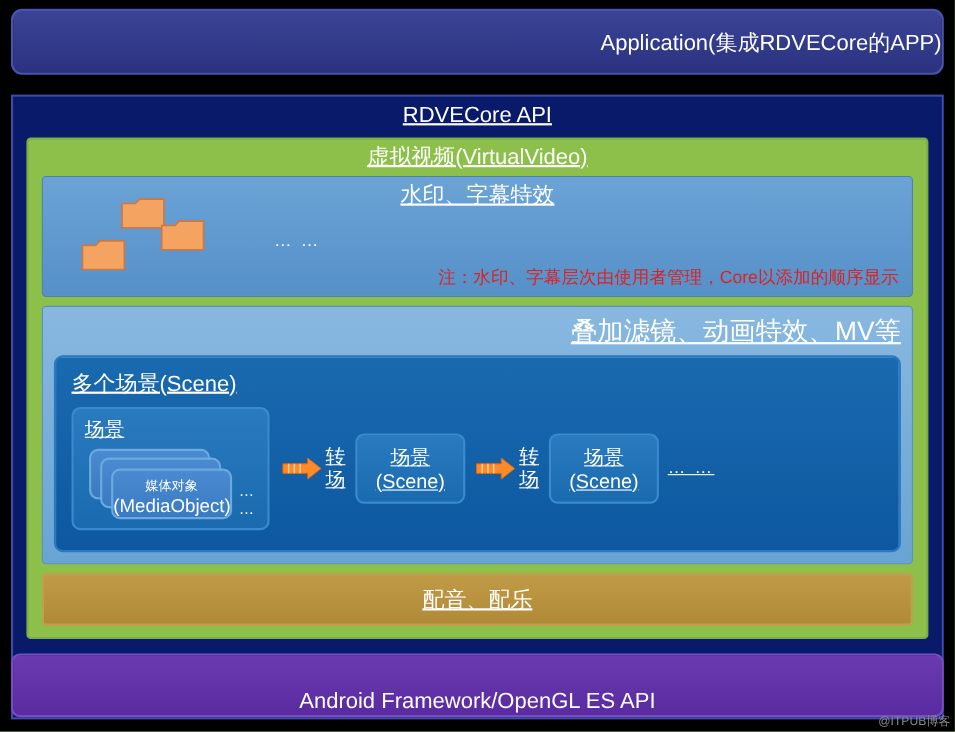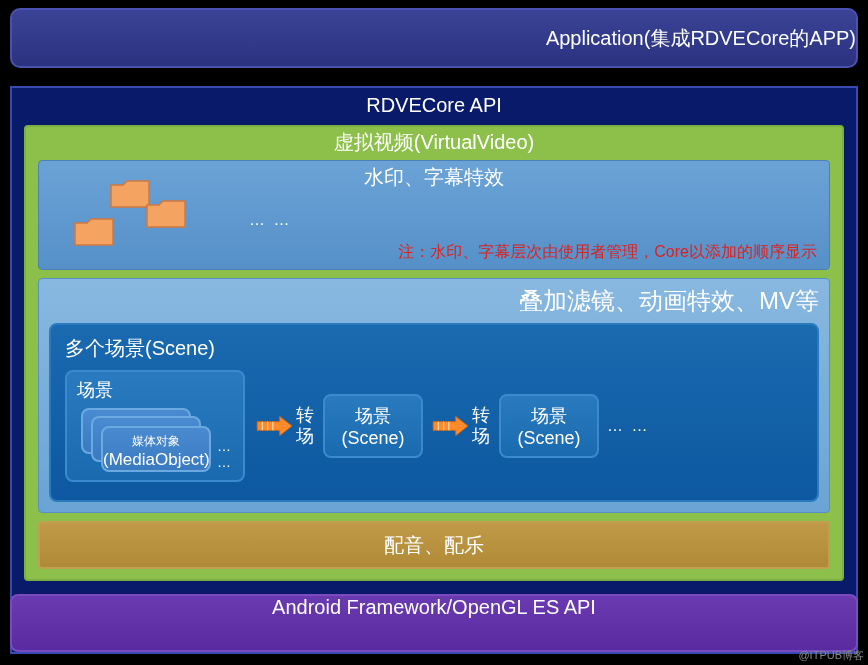--- a/index.html
+++ b/index.html
@@ -11,20 +11,21 @@
   border: 2px solid #4a52b0; border-radius: 10px;
   display: flex; align-items: center; justify-content: flex-end;
   color: #fff; font-size: 20px;
 }
 
 .layer-api {
   position: absolute; left: 10px; top: 86px; width: 848px; height: 568px;
   background: linear-gradient(to bottom, #0a1a6a, #0a1a6a);
   border: 2px solid #3a4ab0; border-radius: 0px;
   color: #fff;
+  text-decoration: underline;
 }
 .api-title { text-align: center; font-size: 20px; padding: 6px 0 4px; font-weight: 500; }
 
 .virtual-video {
   margin: 4px 12px; background: #8dc04a; border: 2px solid #7ab040; border-radius: 4px;
   padding-bottom: 10px;
 }
 .vv-title { text-align: center; color: #fff; font-size: 20px; padding: 2px 0 4px; }
 
 .watermark-box {
@@ -95,21 +96,21 @@
   background: linear-gradient(to bottom, #c09a46, #b08a36);
   border: 2px solid #c0a050; border-radius: 4px;
   display: flex; align-items: center; justify-content: center;
   color: #fff; font-size: 20px;
 }
 
 .layer-platform {
   position: absolute; left: 10px; top: 594px; width: 848px; height: 58px;
   background: linear-gradient(to bottom, #6a3ab0, #5a2aa0);
   border: 2px solid #7a4ac0; border-radius: 8px;
-  display: flex; align-items: flex-start; justify-content: center;
+  display: flex; align-items: flex-end; justify-content: center;
   color: #fff; font-size: 20px;
 }
 
 .watermark-tag {
   position: absolute; right: 4px; bottom: 2px; color: #888; font-size: 11px;
 }
 </style>
 </head>
 <body>
 

